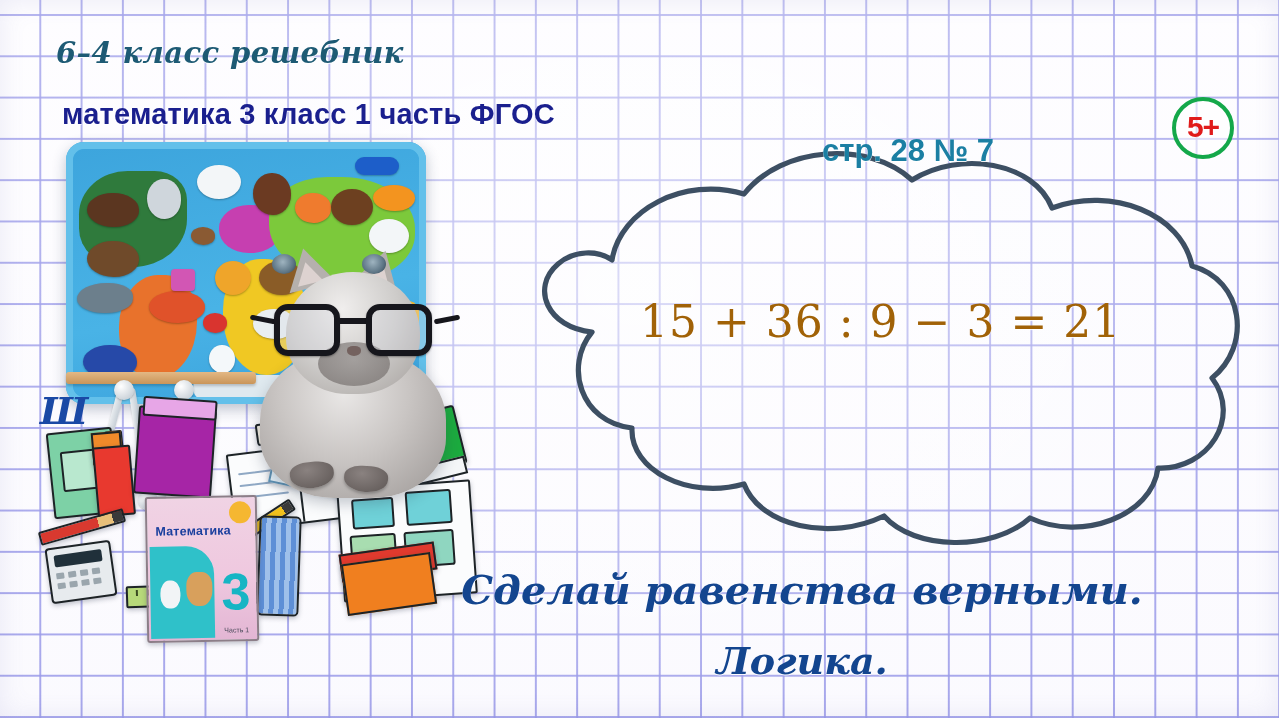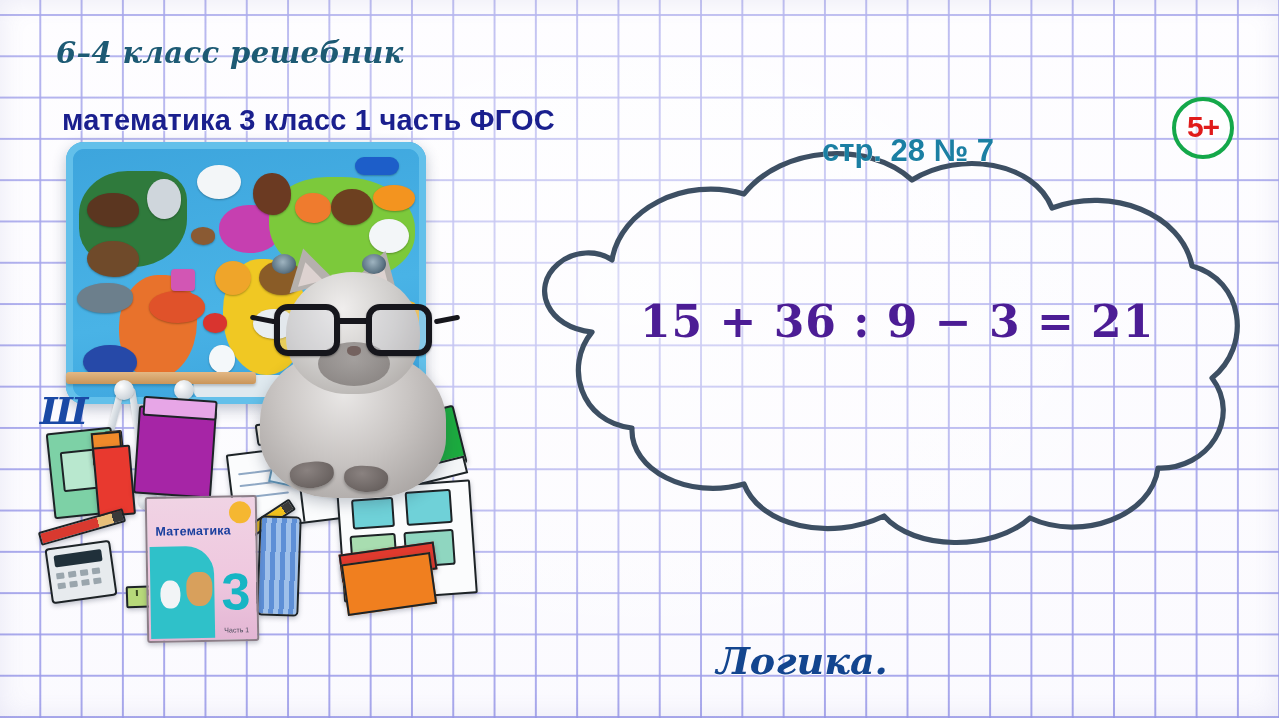--- a/index.html
+++ b/index.html
@@ -56,21 +56,20 @@
   .title-main{
     position:absolute;
     left:62px; top:98px;
     font-family:"Liberation Sans", sans-serif;
     font-weight:700;
     font-size:29px;
     letter-spacing:.2px;
     color:#1a1f8e;
     text-shadow:0 1px 0 rgba(255,255,255,.85);
     white-space:nowrap;
-    margin-top:6px;
   }
   .page-ref{
     position:absolute;
     left:822px; top:133px;
     font-family:"Liberation Sans", sans-serif;
     font-weight:700;
     font-size:31px;
     color:#1b7fa3;
     text-shadow:0 1px 0 rgba(255,255,255,.85);
     white-space:nowrap;
@@ -103,24 +102,24 @@
     left:452px; top:132px;
     width:800px; height:430px;
     pointer-events:none;
   }
   .cloud-wrap svg{display:block;width:100%;height:100%;}
 
   .equation{
     position:absolute;
     left:640px; top:296px;
     font-family:"DejaVu Serif", serif;
-    font-weight:700;
+    font-weight:400;
     font-size:44px;
     letter-spacing:1px;
-    color:#4c1d95;
+    color:#a16207;
     white-space:nowrap;
     text-shadow:0 1px 1px rgba(255,255,255,.9);
   }
 
   
   .task-line-1{
     position:absolute;
     left:452px; top:566px;
     width:700px;
     text-align:center;
@@ -640,16 +639,17 @@
   <div class="title-main">математика 3 класс 1 часть ФГОС</div>
 
   <div class="page-ref">стр. 28 № 7</div>
 
   <div class="age-badge">
     <span>5+</span>
   </div>
 
   <div class="equation">15 + 36 : 9 − 3 = 21</div>
 
+  <div class="task-line-1">Сделай равенства верными.</div>
 
   <div class="task-line-2">Логика.</div>
 
 </div>
 
 </body></html>

